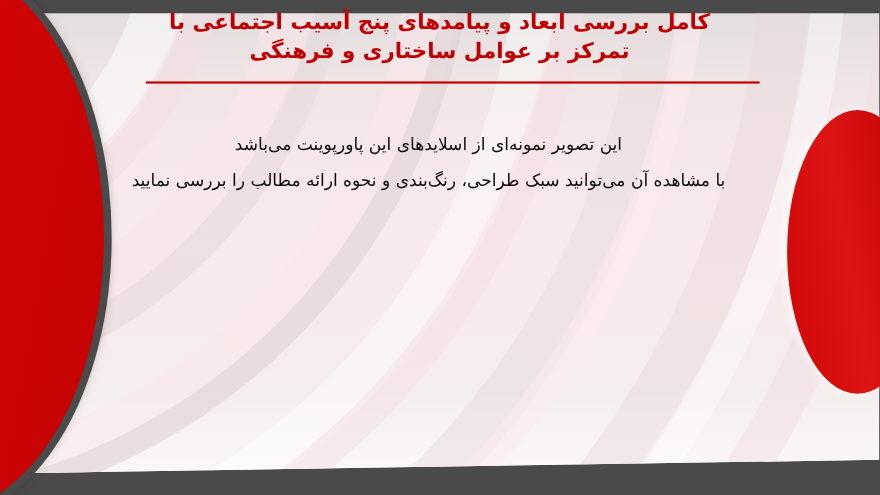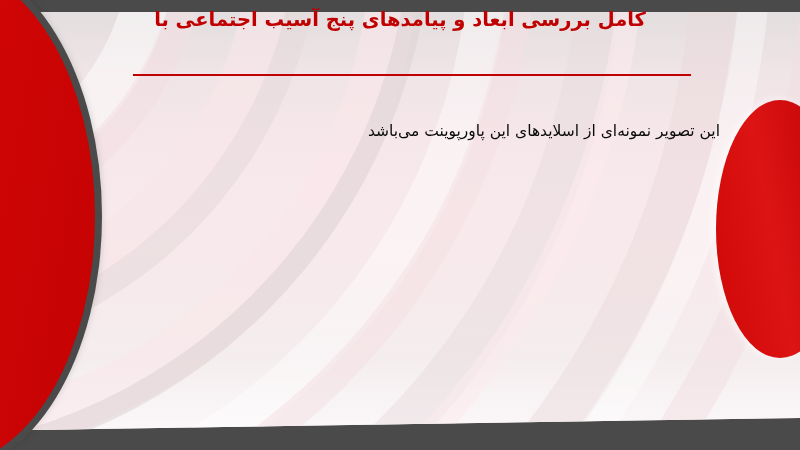--- a/index.html
+++ b/index.html
@@ -118,20 +118,21 @@
     width: 558px;
     height: 2px;
     background: #c00000;
   }
 
   .body-block {
     position: absolute;
     top: 115px;
     left: 60px;
     width: 660px;
+    text-align: center;
     direction: rtl;
   }
   .body-line {
     color: #0a0a0a;
     font-size: 15.5px;
     line-height: 33px;
     white-space: nowrap;
   }
 </style>
 </head>
@@ -161,22 +162,24 @@
       </div>
   </div>
 
   <div class="left-shape"></div>
   <div class="right-shape"></div>
 
   <div class="content">
 
     <div class="title-block">
       <div class="title-line">کامل بررسی ابعاد و پیامدهای پنج آسیب اجتماعی با</div>
+      <div class="title-line">تمرکز بر عوامل ساختاری و فرهنگی</div>
     </div>
 
     <div class="title-rule"></div>
 
     <div class="body-block">
       <div class="body-line">این تصویر نمونه‌ای از اسلایدهای این پاورپوینت می‌باشد</div>
+      <div class="body-line">با مشاهده آن می‌توانید سبک طراحی، رنگ‌بندی و نحوه ارائه مطالب را بررسی نمایید</div>
     </div>
 
   </div>
 </div>
 
 </body></html>

